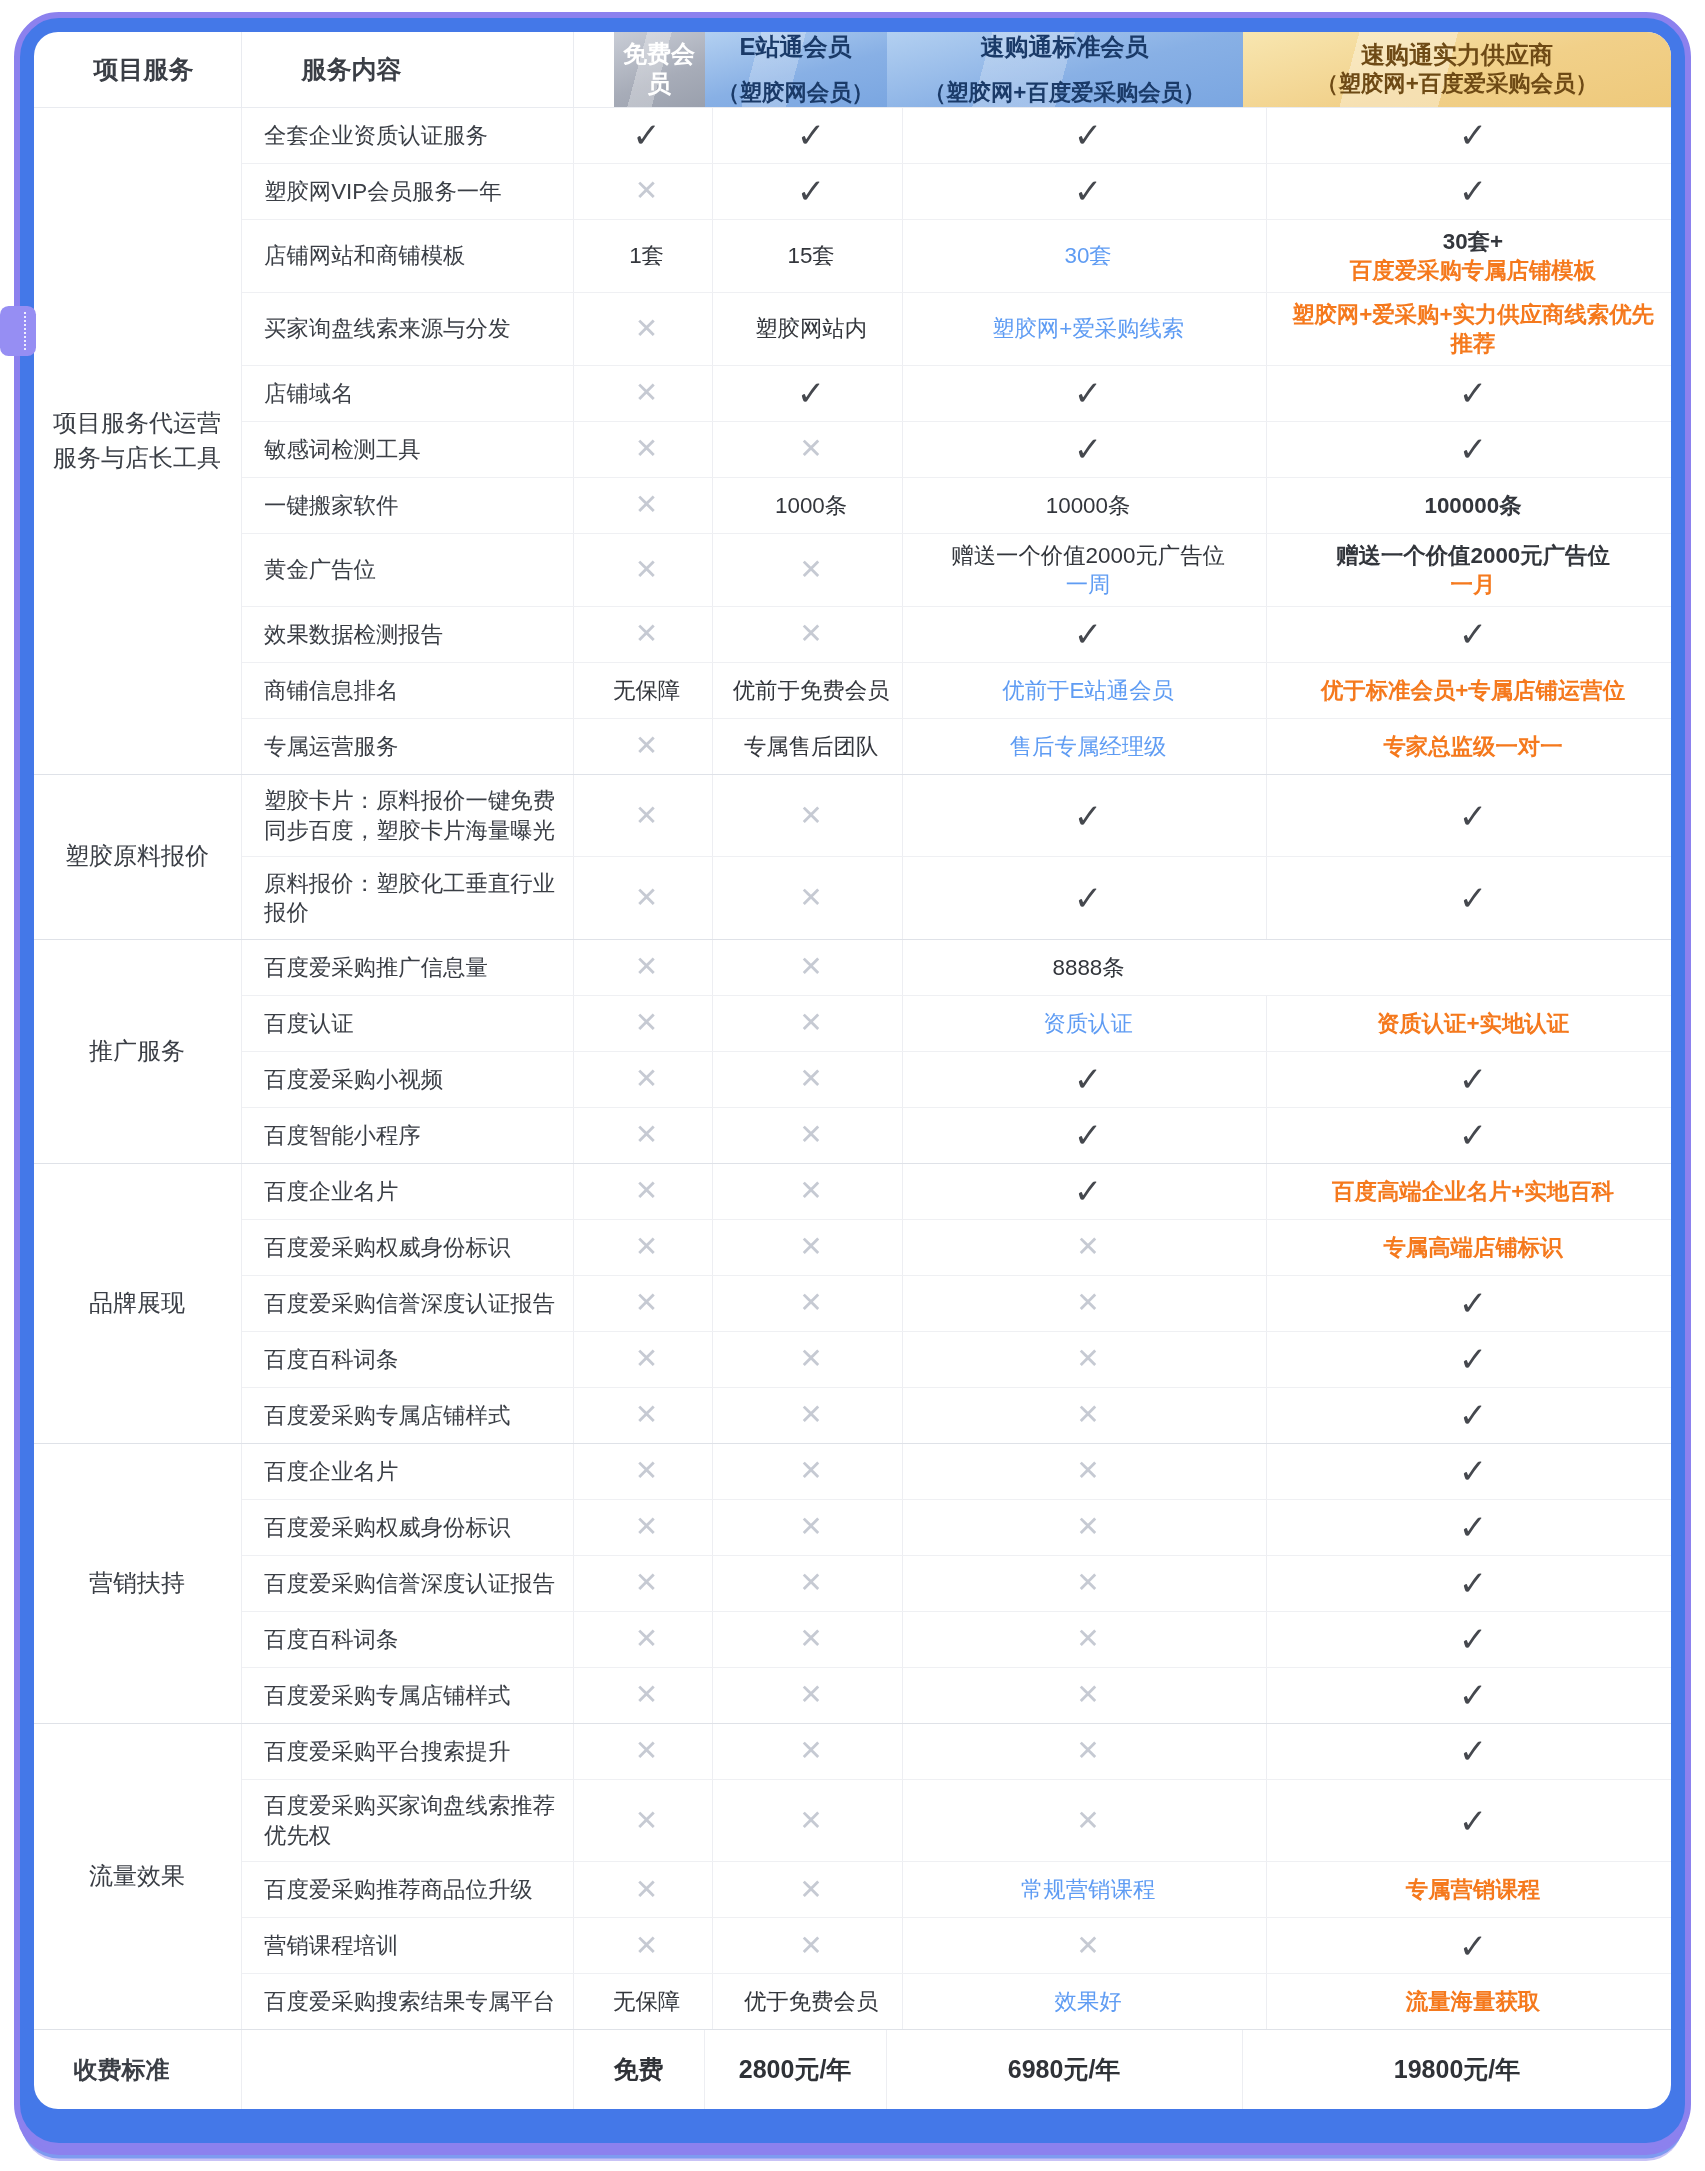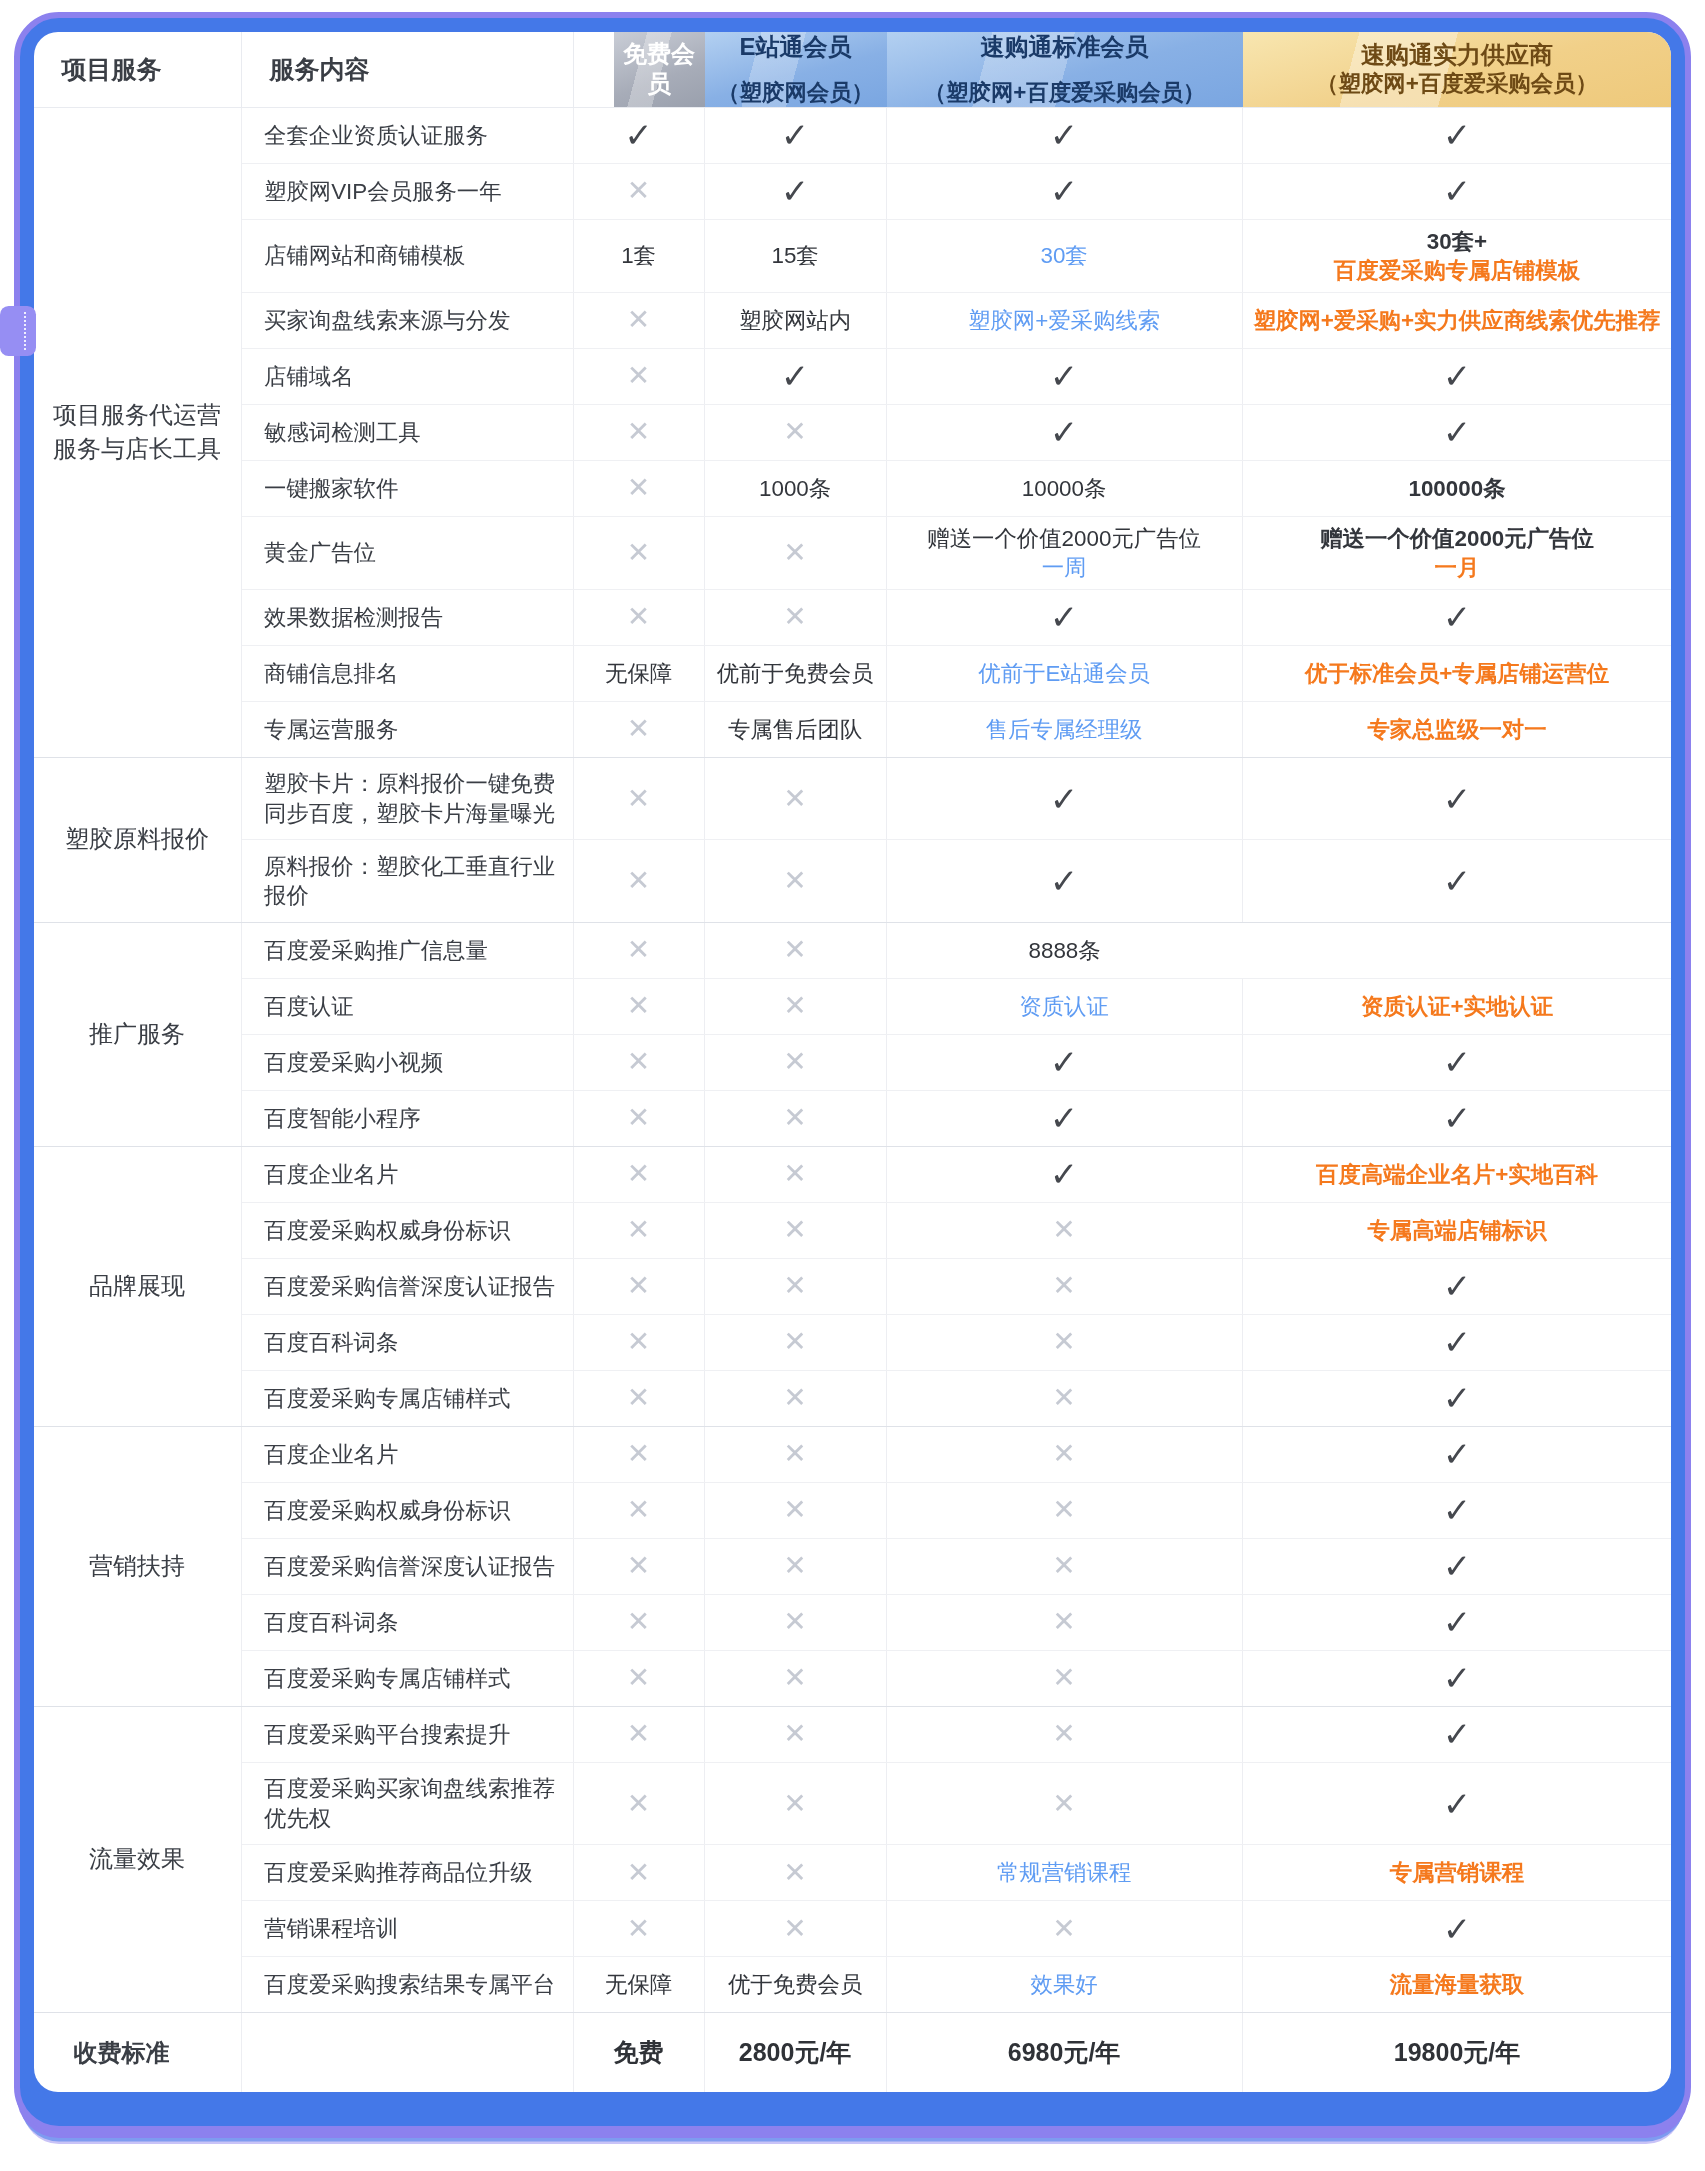--- a/index.html
+++ b/index.html
@@ -20,21 +20,21 @@
     z-index:2; }
   .panel { background:#fff; border-radius:24px; overflow:hidden; }
 
   :root { --c1:208px; --c2:332px; --c3:131px; --c4:182px; --c5:356px; }
 
   
   .header-row { display:grid; grid-template-columns:var(--c1) var(--c2) var(--c3) var(--c4) var(--c5) minmax(0,1fr);
     min-height:71px; border-bottom:0.9px solid #e9ebf0; }
   .hcell { display:flex; flex-direction:column; justify-content:center; border-right:0.9px solid #e9ebf0; }
   .hcell:last-child { border-right:none; }
-  .h1,.h2 { font-size:25px; font-weight:700; color:#3a3e45; padding-left:28px; }
+  .h1,.h2 { font-size:25px; font-weight:700; color:#3a3e45; padding-left:28px;margin-left:32px; }
   .plan { align-items:center; text-align:center; line-height:1.25; border-right:none; }
   .plan-name { font-size:24px; font-weight:700; }
   .plan-sub  { font-size:22.4px; font-weight:700; }
   .plan-gray { background:
       linear-gradient(105deg, rgba(255,255,255,0) 30%, rgba(255,255,255,.30) 30%, rgba(255,255,255,.30) 52%, rgba(255,255,255,0) 52%),
       linear-gradient(160deg,#c9cdd6 0%,#a7acb8 60%,#9aa0ad 100%); margin-left: 40px; }
   .plan-gray .plan-name { color:#ffffff; }
   .plan-blue { background:
       linear-gradient(105deg, rgba(255,255,255,0) 28%, rgba(255,255,255,.25) 28%, rgba(255,255,255,.25) 50%, rgba(255,255,255,0) 50%),
       linear-gradient(165deg,#b3d0f1 0%,#88b0e5 55%,#7aa6e1 100%); gap: 17px; }
@@ -45,21 +45,21 @@
   .plan-gold .plan-name, .plan-gold .plan-sub { color:#6e4a15; }
 
   
   .group { display:grid; grid-template-columns:var(--c1) minmax(0,1fr); border-bottom:1.7px solid #dfe2e8; }
   .group:last-child { border-bottom:1.7px solid #dfe2e8; }
   .glabel { display:flex; align-items:center; justify-content:center; text-align:right;
     border-right:0.9px solid #edeef2; font-size:24px; color:#3a3e45; line-height:1.45;
     white-space:pre-line; padding:0 6.9px; }
   .grows  { display:flex; flex-direction:column; }
   .row { display:grid; grid-template-columns:var(--c2) var(--c3) var(--c4) var(--c5) minmax(0,1fr);
-    border-bottom:0.9px solid #eff0f3; }
+    border-bottom:0.9px solid #eff0f3;gap:8px; }
   .row:last-child { border-bottom:none; }
   .cell { border-right:0.9px solid #edeef2; min-height:55px; }
   .row .cell:last-child { border-right:none; }
   .label-cell { display:flex; align-items:center; font-size:22.4px; color:#3a3e45;
     line-height:1.32; padding:11.2px 6.9px 11.2px 22.4px; }
   .val-cell { display:flex; align-items:center; justify-content:center; padding:6.9px 8.6px; }
   .val-cell .txt { text-align:center; font-size:22.4px; color:#33363c; line-height:1.3; }
   .check { font-size:34px; font-weight:700; color:#45484e; line-height:1; }
   .cross { font-size:28px; font-weight:400; color:#c6cad3; line-height:1; }
   .c-blue { color:#5f9cf3; }

